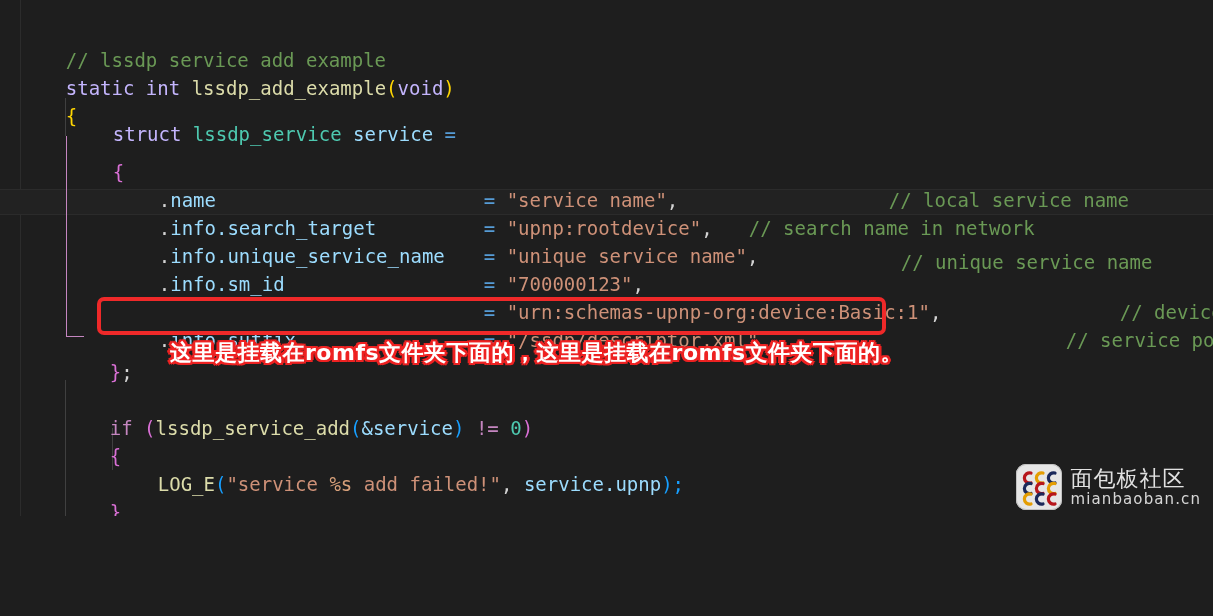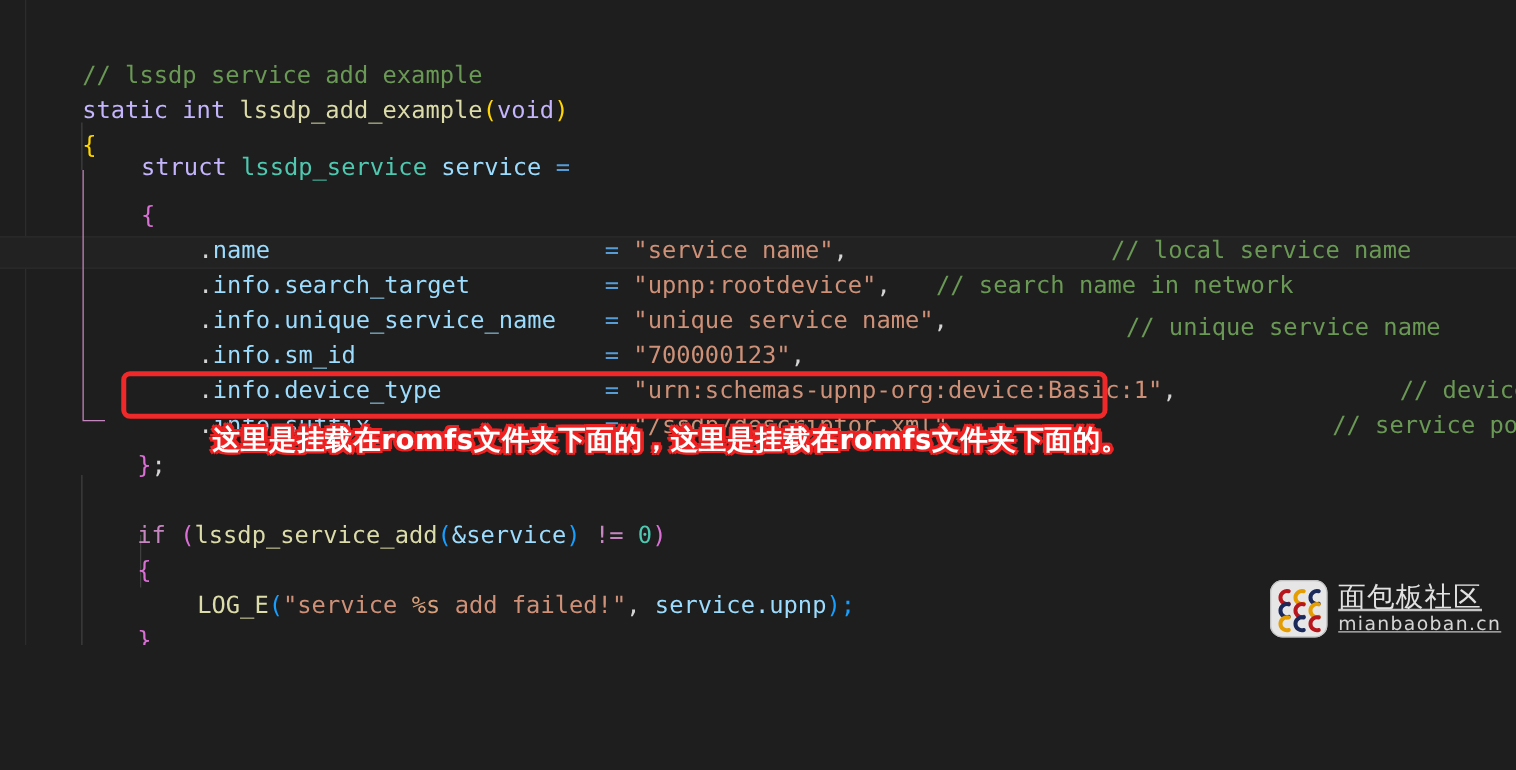--- a/index.html
+++ b/index.html
@@ -103,21 +103,20 @@
 
   
   .watermark {
     position: absolute;
     right: 12px;
     bottom: 6px;
     display: flex;
     align-items: center;
     gap: 9px;
     opacity: 0.92;
-    text-decoration: underline;
   }
   .wm-logo {
     width: 46px;
     height: 46px;
     border-radius: 10px;
     background: #f7f7f7;
     position: relative;
     box-shadow: 0 0 0 1px #cfcfcf inset;
   }
   .wm-text {
@@ -206,23 +205,20 @@
     <span class="cmt">// unique service name</span>
   </div>
 
   <div class="code-line" style="left:113px; top:242px;">
     <span class="pun">.</span><span class="var">info.sm_id</span>
   </div>
   <div class="code-line" style="left:438px; top:242px;">
     <span class="op">=</span><span class="pun"> </span><span class="str">"700000123"</span><span class="pun">,</span>
   </div>
 
-  <div class="code-line" style="left:113px; top:270px;">
-    <span class="pun">.</span><span class="var">info.device_type</span>
-  </div>
   <div class="code-line" style="left:438px; top:270px;">
     <span class="op">=</span><span class="pun"> </span><span class="str">"urn:schemas-upnp-org:device:Basic:1"</span><span class="pun">,</span>
   </div>
   <div class="code-line" style="left:1074px; top:270px;">
     <span class="cmt">// device type</span>
   </div>
 
   <div class="code-line" style="left:113px; top:298px;">
     <span class="pun">.</span><span class="var">info.suffix</span>
   </div>

